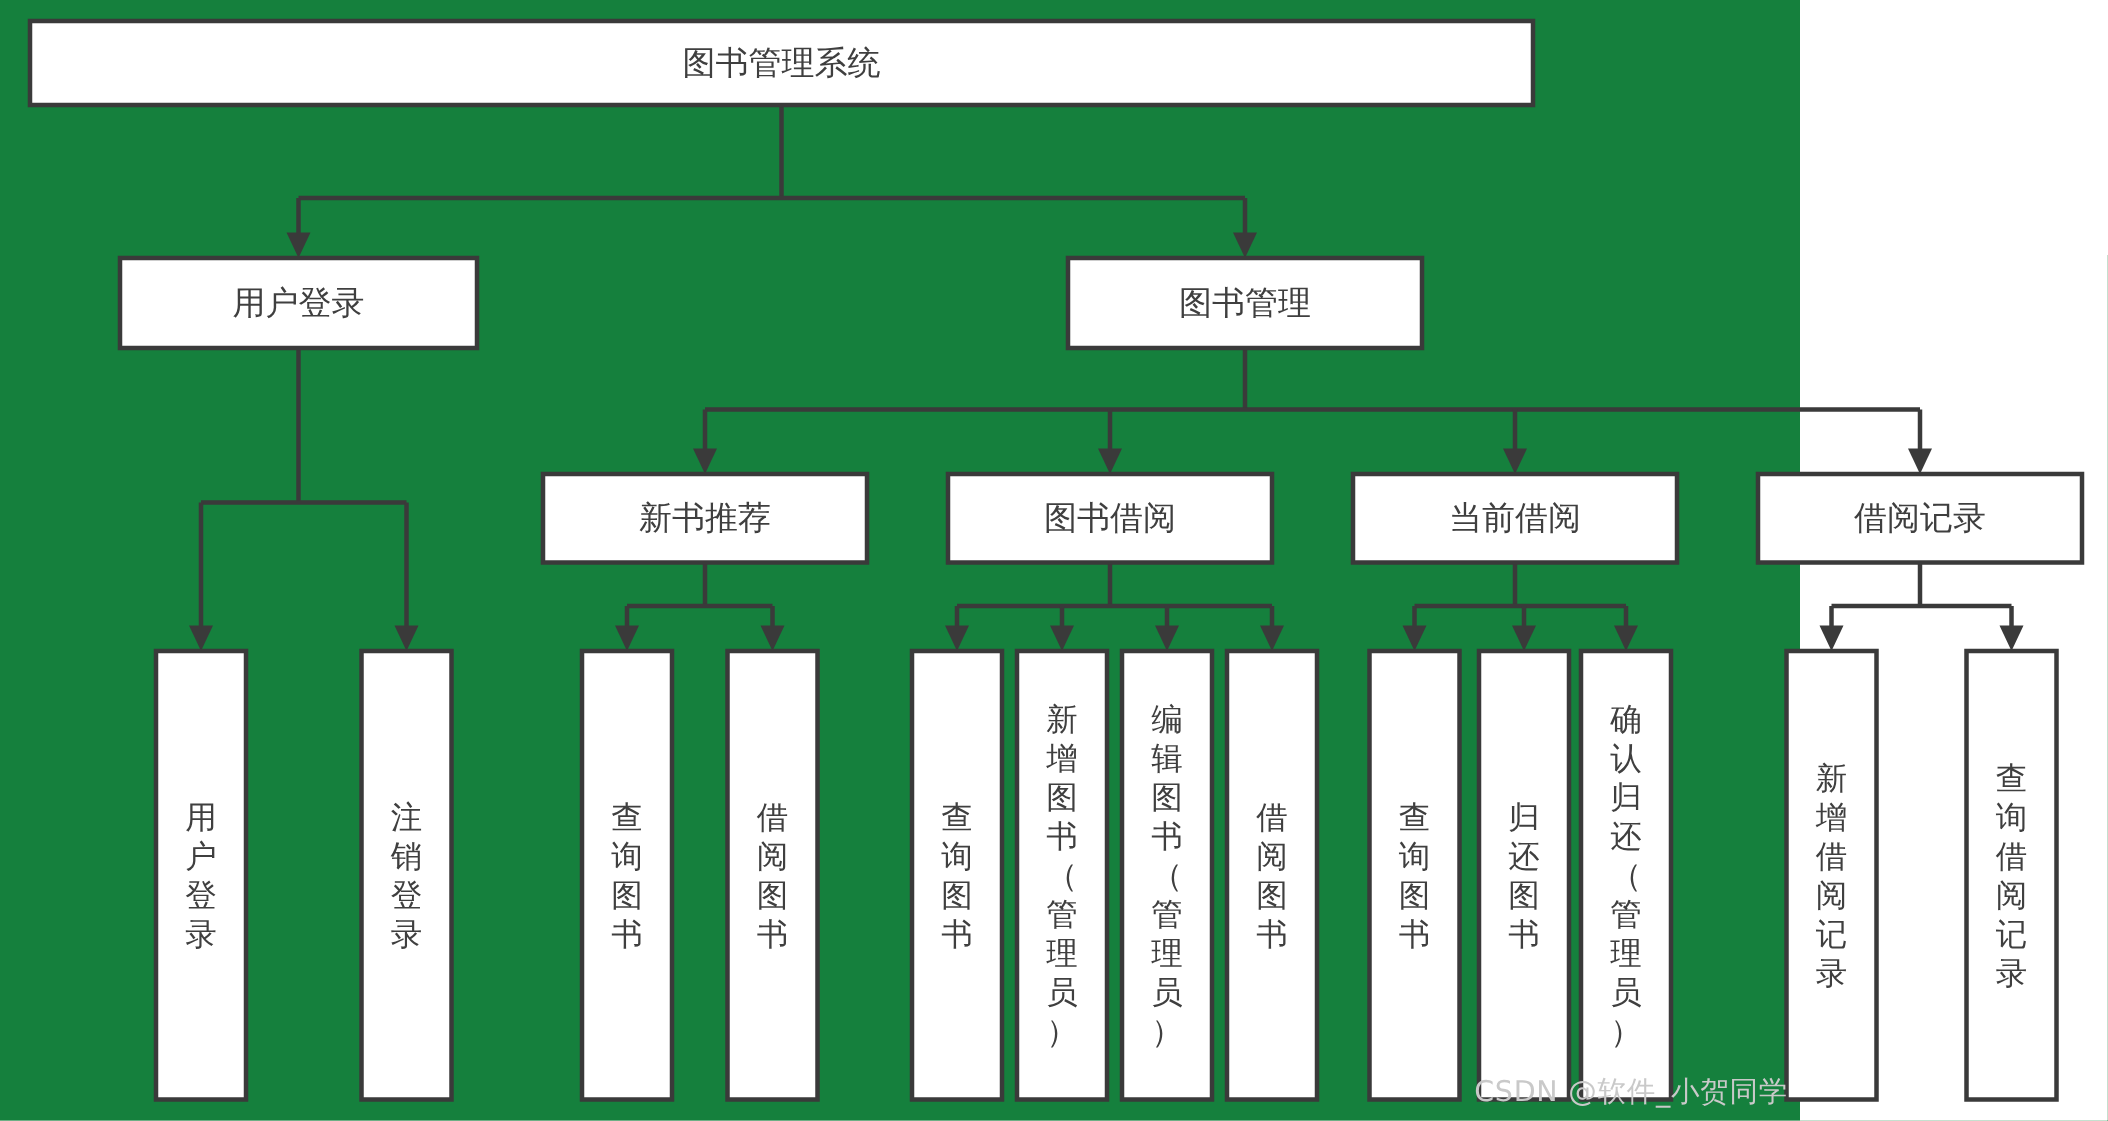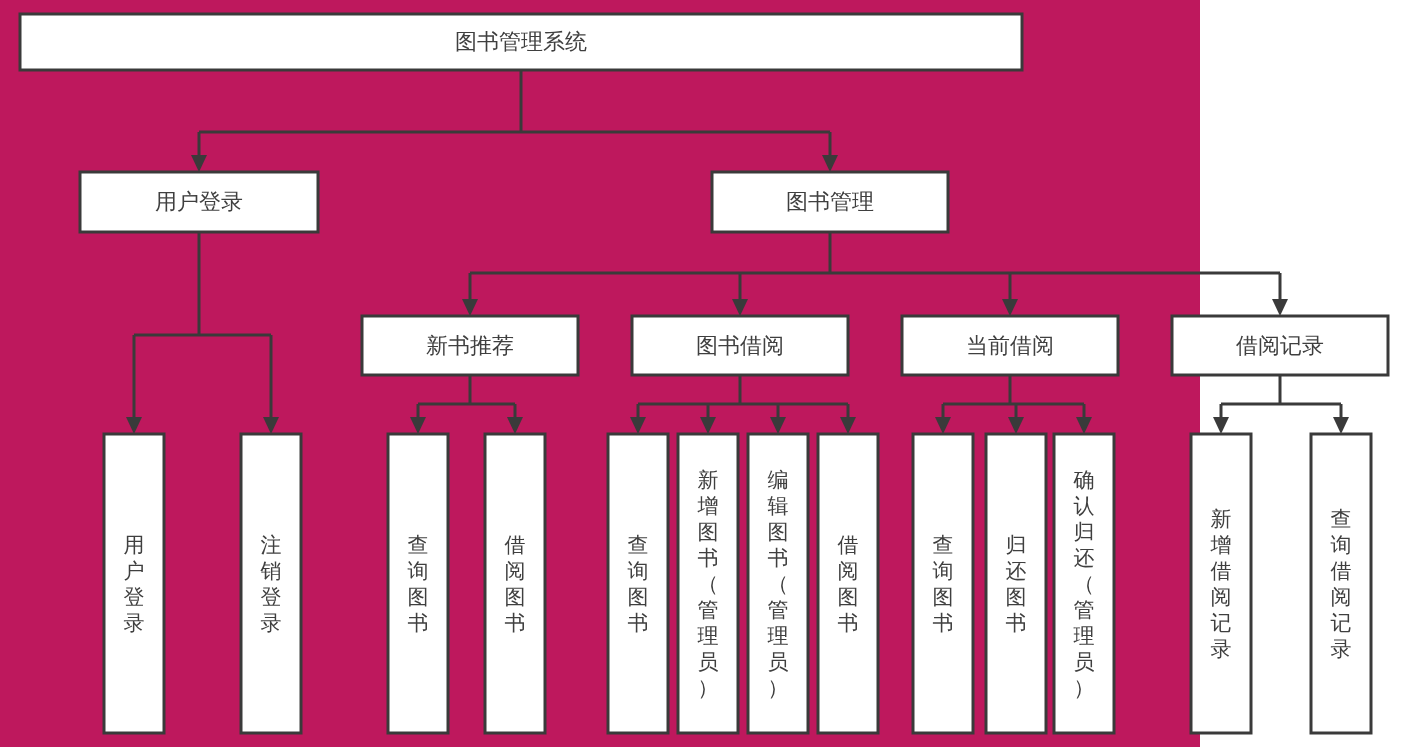--- a/index.html
+++ b/index.html
@@ -11,21 +11,21 @@
   body {
     width: 1405px;
     height: 747px;
     font-family: "DejaVu Sans", "Liberation Sans", sans-serif;
     overflow: hidden;
   }
   #diagram-root {
     position: relative;
     width: 1200px;
     height: 747px;
-    background: #be185d;
+    background: #15803d;
   }
   svg.diagram-canvas {
     position: absolute;
     top: 0;
     left: 0;
     width: 1405px;
     height: 747px;
     display: block;
   }
   .node-box {
@@ -202,13 +202,14 @@
         <g>
           <rect x="1191" y="434" width="60" height="299" class="node-box"></rect>
           <text class="node-label-leaf" x="1221" y="525.78"><tspan x="1221" dy="0">新</tspan><tspan x="1221" dy="26">增</tspan><tspan x="1221" dy="26">借</tspan><tspan x="1221" dy="26">阅</tspan><tspan x="1221" dy="26">记</tspan><tspan x="1221" dy="26">录</tspan></text>
         </g>
         <g>
           <rect x="1311" y="434" width="60" height="299" class="node-box"></rect>
           <text class="node-label-leaf" x="1341" y="525.78"><tspan x="1341" dy="0">查</tspan><tspan x="1341" dy="26">询</tspan><tspan x="1341" dy="26">借</tspan><tspan x="1341" dy="26">阅</tspan><tspan x="1341" dy="26">记</tspan><tspan x="1341" dy="26">录</tspan></text>
         </g>
       </g>
   </svg>
+  <div class="watermark-text">CSDN @软件_小贺同学</div>
 </div>
 
 </body></html>

